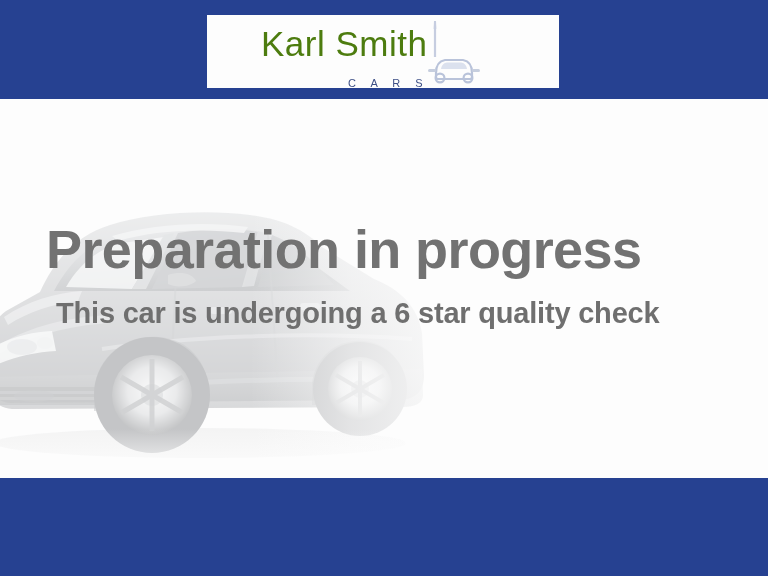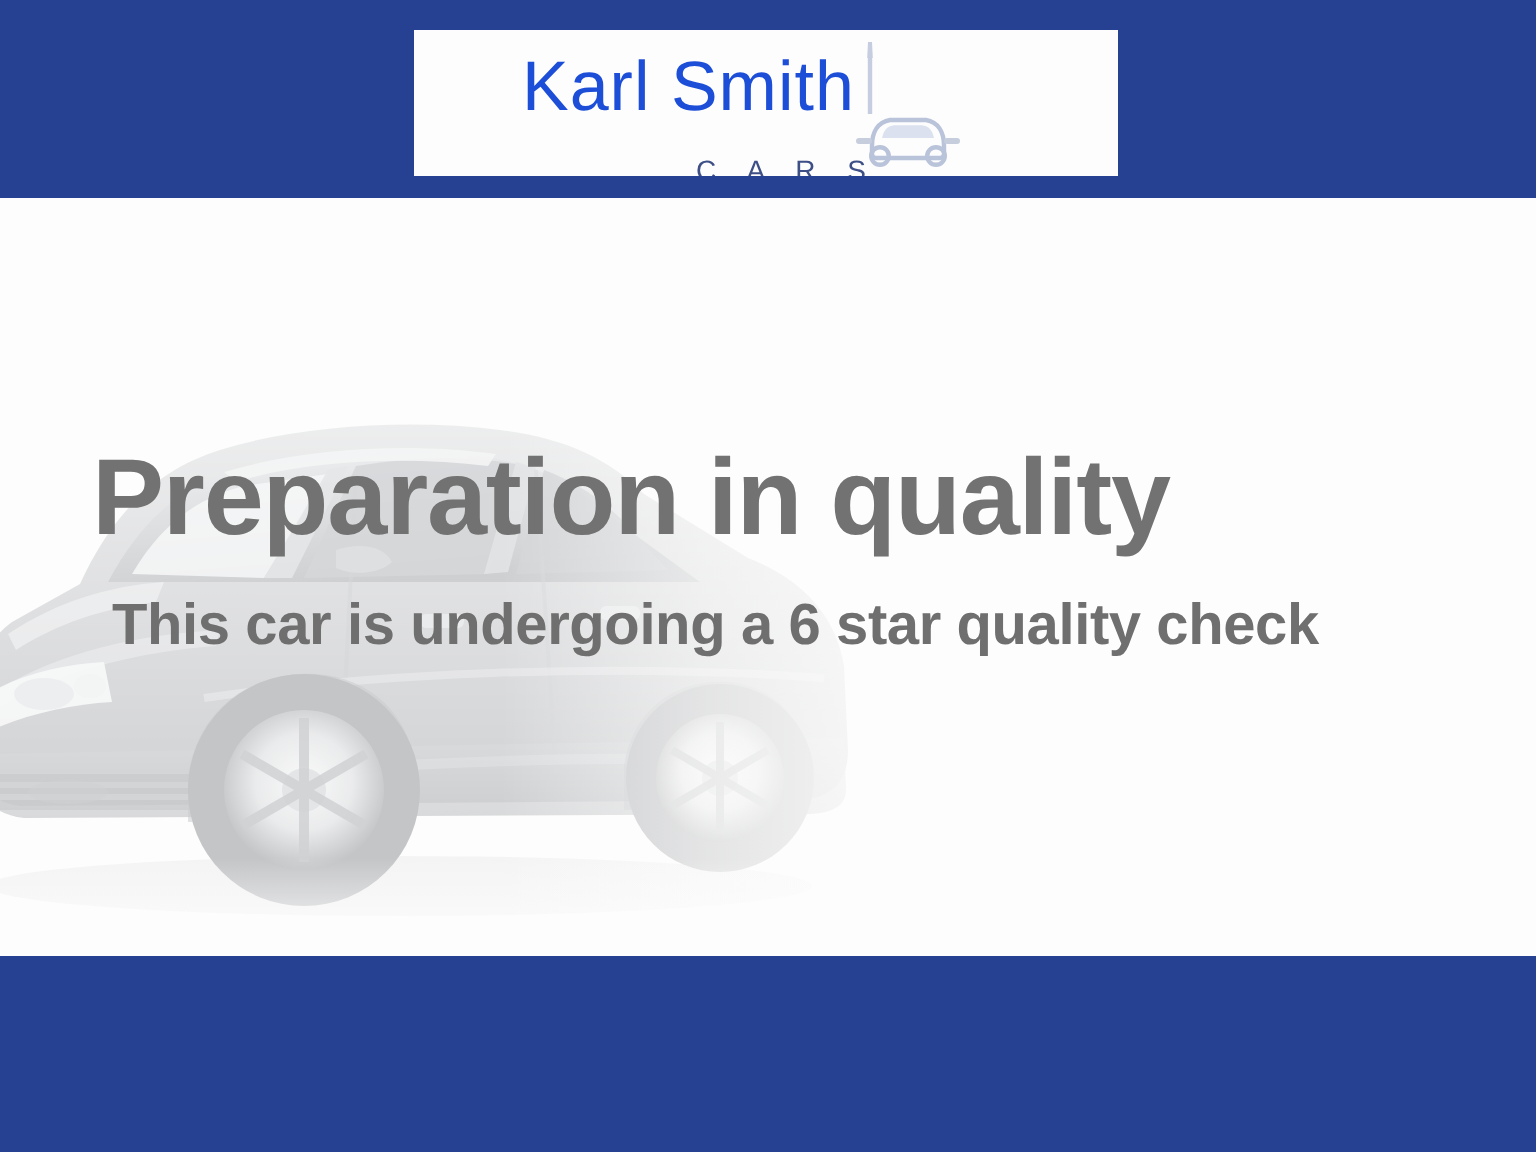--- a/index.html
+++ b/index.html
@@ -48,30 +48,30 @@
     height: 73px;
   }
   .logo-wordmark {
     position: absolute;
     left: 54px;
     top: 11px;
     font-family: "Liberation Sans", sans-serif;
     font-size: 35px;
     font-weight: 400;
     letter-spacing: 0.5px;
-    color: #1d4ed8;
+    color: #4d7c0f;
     white-space: nowrap;
     line-height: 1;
   }
   .logo-sub {
     position: absolute;
     left: 141px;
     top: 50px;
     font-family: "Liberation Sans", sans-serif;
-    font-size: 14px;
+    font-size: 11px;
     font-weight: 400;
     letter-spacing: 6px;
     color: #3d4f86;
     white-space: nowrap;
     line-height: 1;
     margin-top: 13px;
   }
   .logo-car-icon {
     position: absolute;
     left: 218px;
@@ -299,21 +299,21 @@
         <line x1="378" y1="238" x2="378" y2="266"></line>
         <line x1="378" y1="238" x2="354" y2="252"></line>
         <line x1="378" y1="238" x2="354" y2="224"></line>
       </g>
     </svg>
 
     <div class="car-fade"></div>
     <div class="car-floor-fade"></div>
   </div>
 
-  <div class="headline">Preparation in quality</div>
+  <div class="headline">Preparation in progress</div>
 
   <div class="subhead">This car is undergoing a 6 star quality check</div>
 
   <div class="bottom-band">
     
     
   </div>
 
 </div>
 

